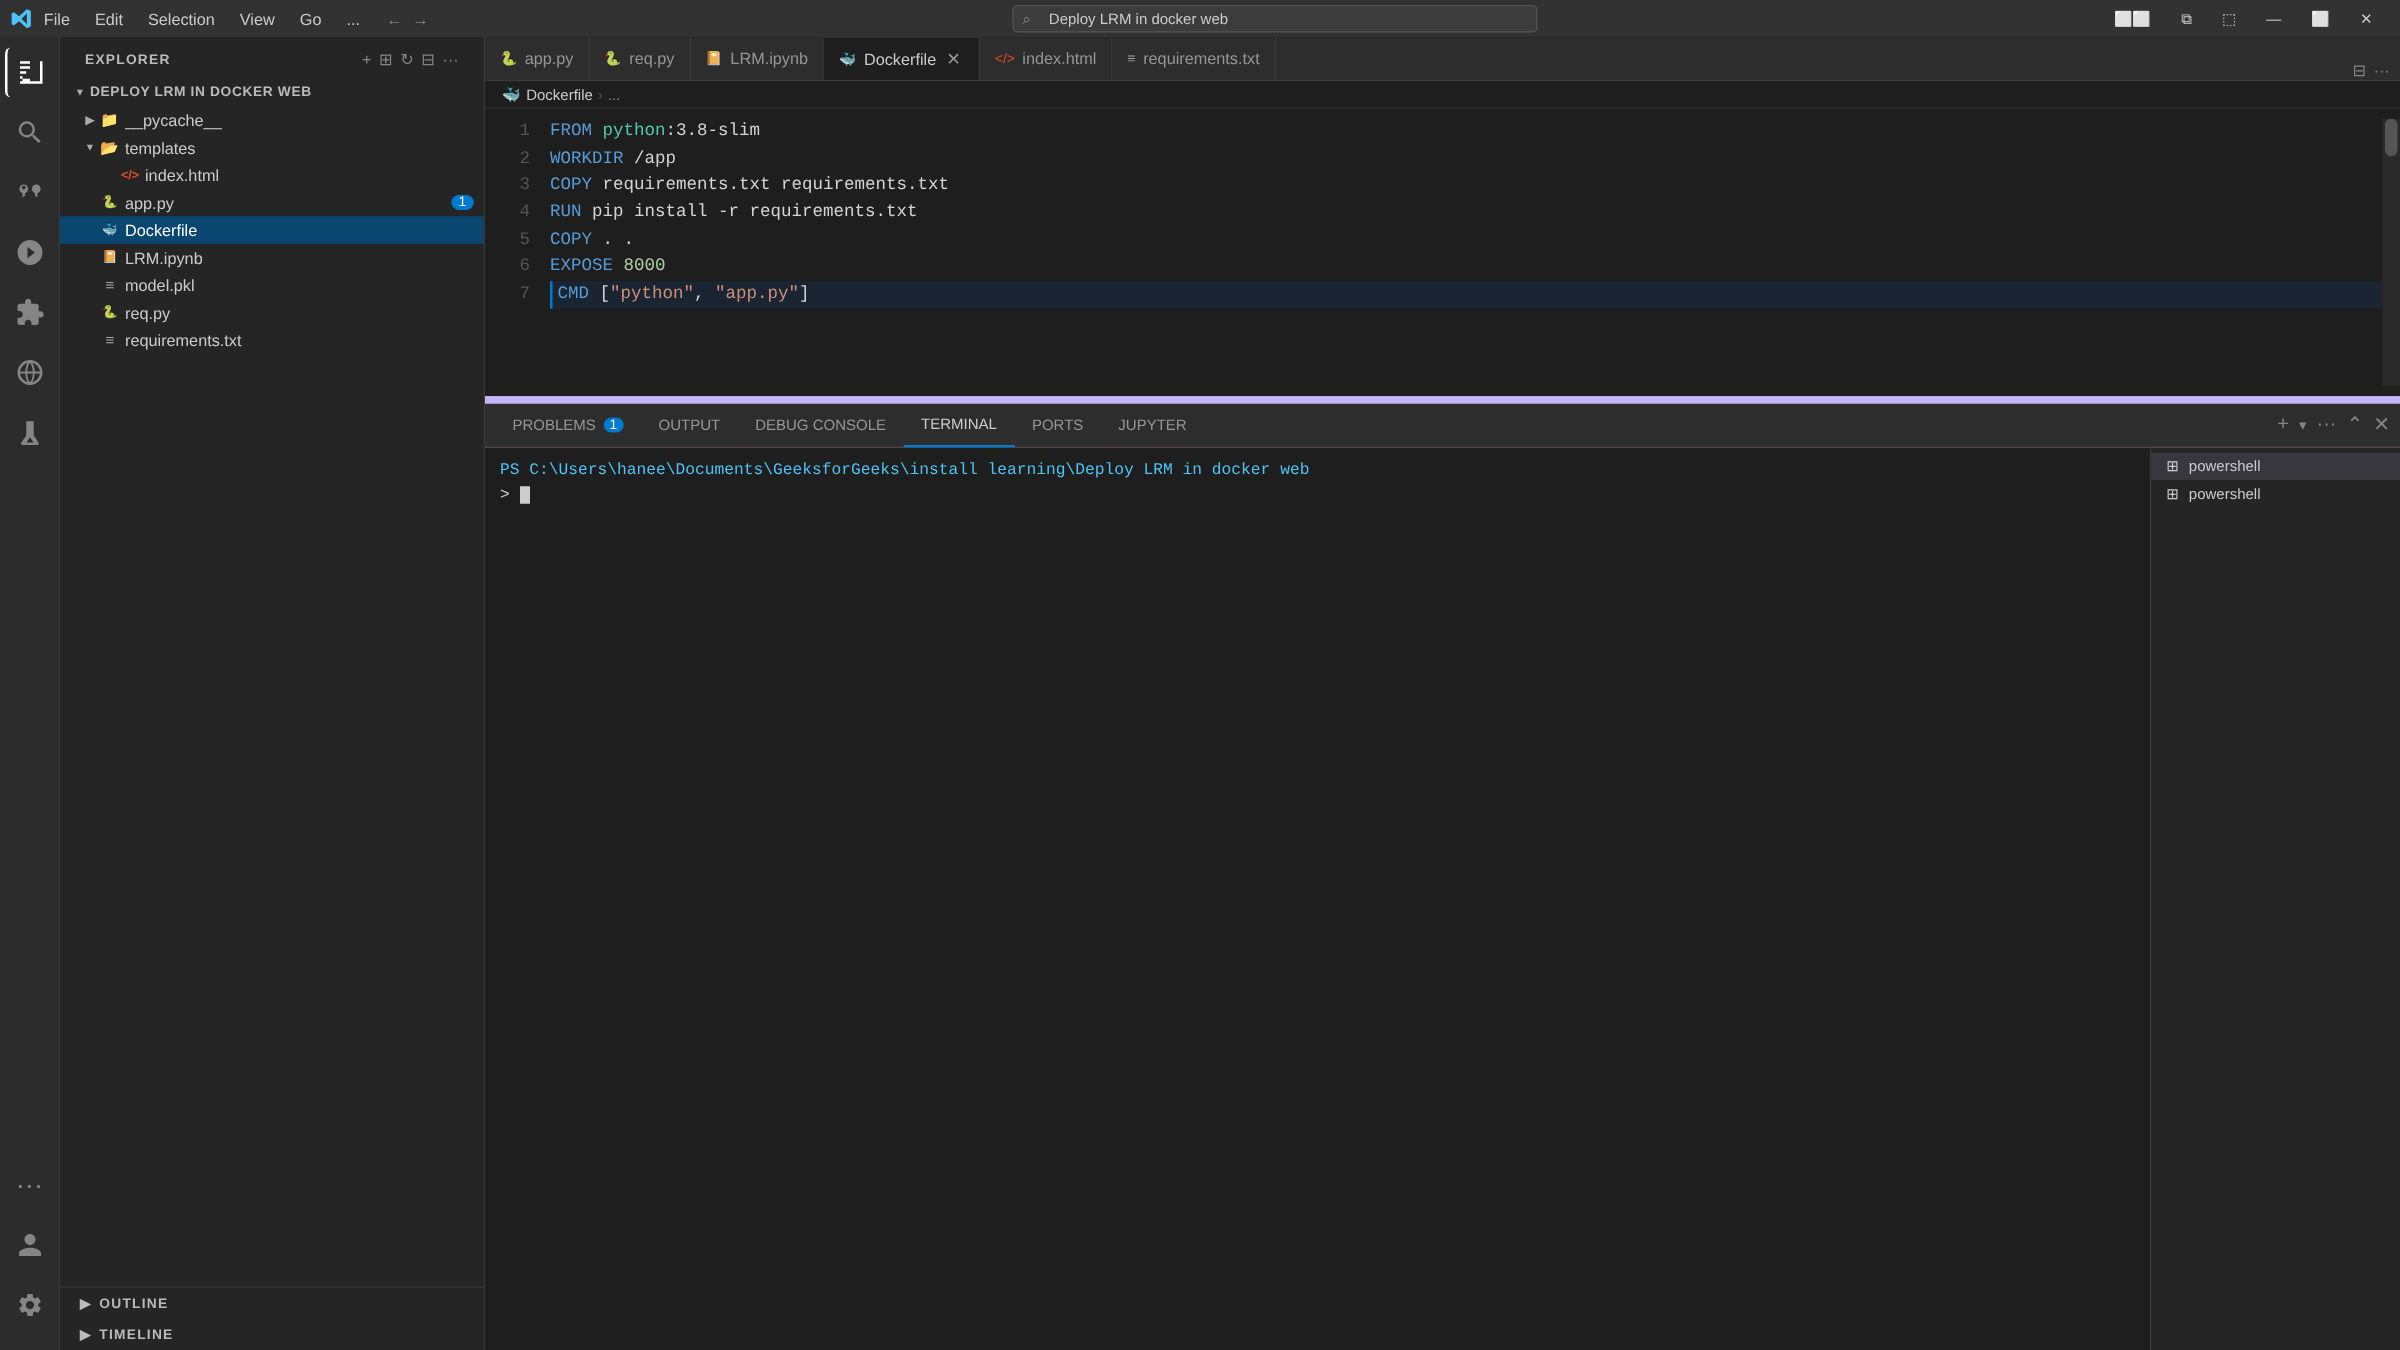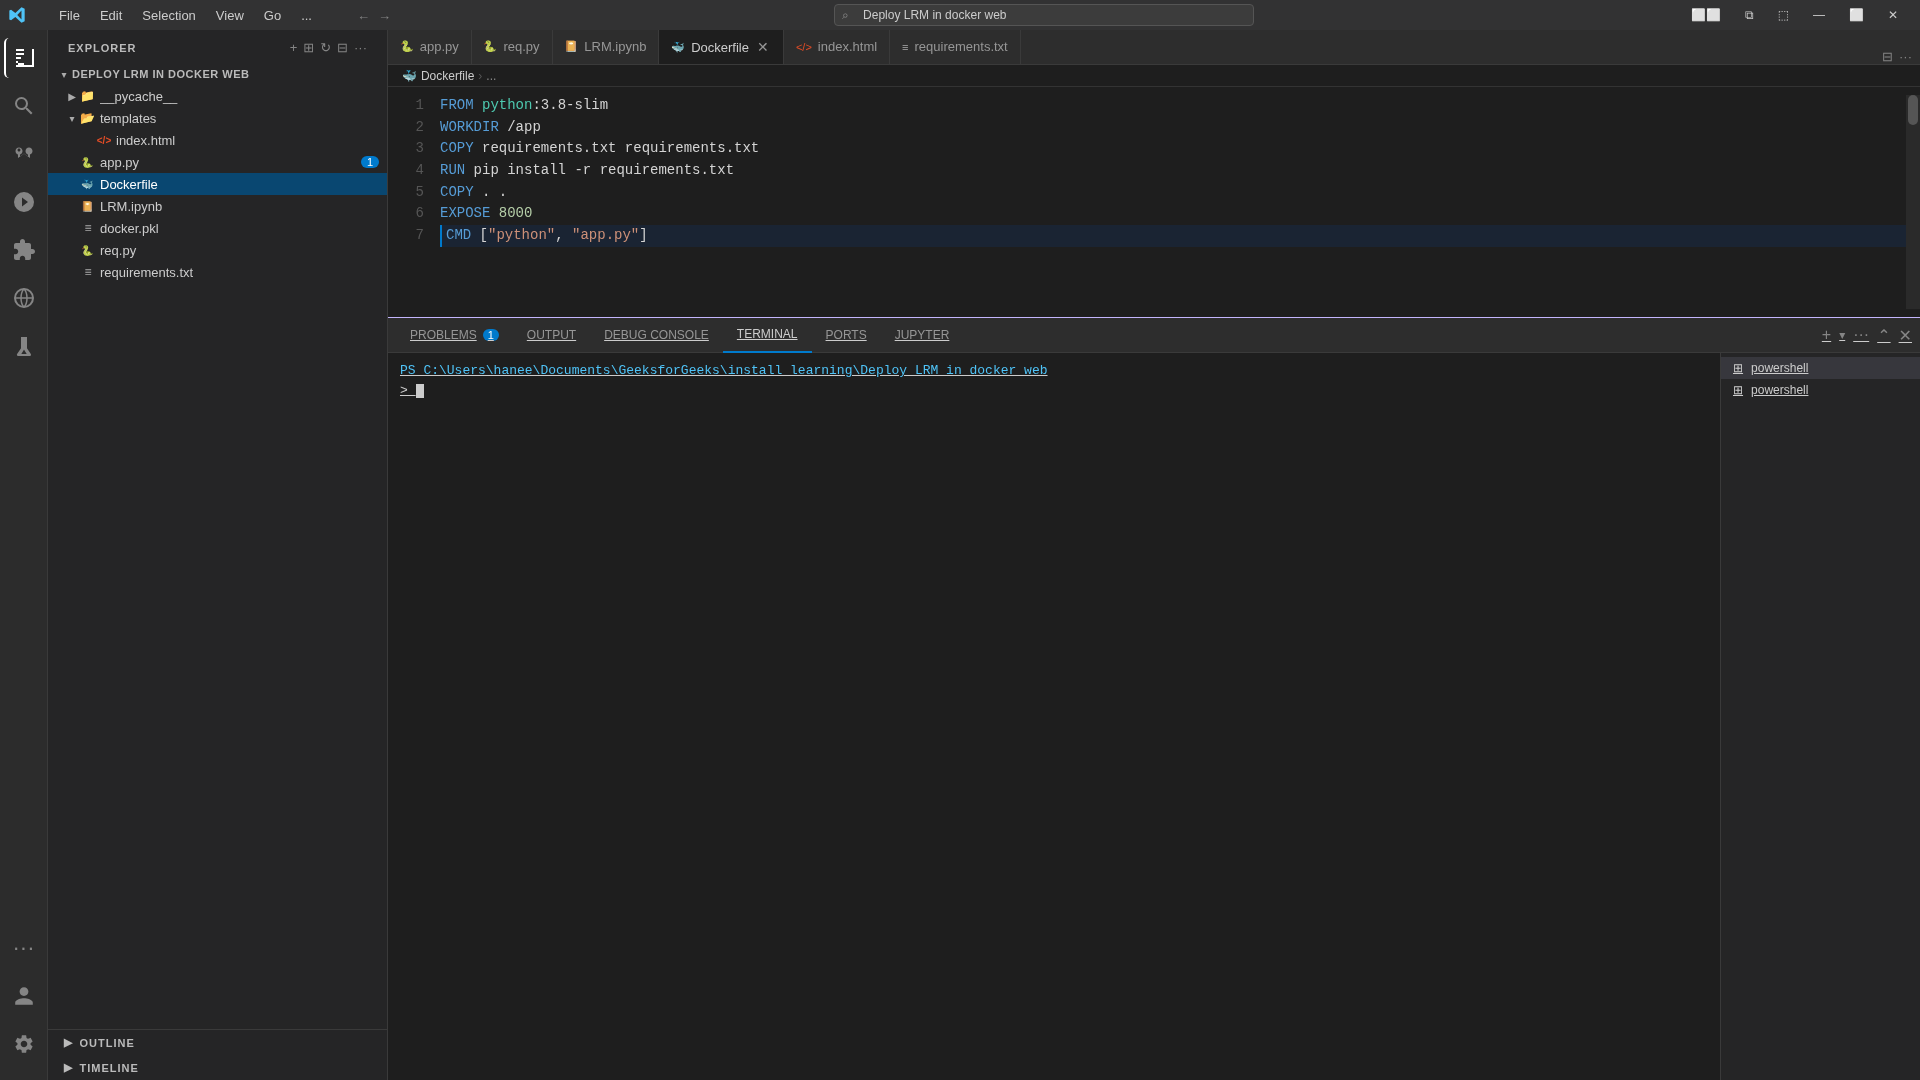--- a/index.html
+++ b/index.html
@@ -13,21 +13,21 @@
       font-size: 13px;
     }
 
     
     .title-bar {
       height: 30px;
       background: #323233;
       display: flex;
       align-items: center;
       padding: 0 8px;
-      gap: 25px;
+      gap: 1px;
     }
     .title-bar-menu {
       display: flex;
       gap: 4px;
     }
     .title-bar-menu span {
       padding: 2px 8px;
       color: #cccccc;
       cursor: pointer;
       border-radius: 3px;
@@ -302,22 +302,21 @@
     .kw-green { color: #4ec9b0; }
     .kw-orange { color: #ce9178; }
     .kw-num { color: #b5cea8; }
     .kw-white { color: #d4d4d4; text-align: right; }
 
     
     .panel-area {
       display: flex;
       flex-direction: column;
       background: #fca5a5;
-      border-top: 1px solid #c4b5fd;
-      text-decoration: underline;
+      border-top: 6px solid #c4b5fd;
     }
     .panel-tabs {
       display: flex;
       align-items: center;
       background: #2d2d2d;
       height: 35px;
       border-bottom: 1px solid #3a3a3a;
       padding: 0 8px;
       gap: 0;
     }
@@ -536,21 +535,21 @@
 
       <div class="tree-item tree-indent-1">
         <div class="chevron" style="width:16px;"></div>
         <div class="file-icon" style="color:#f37626;font-size:10px;font-weight:bold;">📔</div>
         <span class="file-name">LRM.ipynb</span>
       </div>
 
       <div class="tree-item tree-indent-1">
         <div class="chevron" style="width:16px;"></div>
         <div class="file-icon" style="color:#aaa;font-size:12px;">≡</div>
-        <span class="file-name">docker.pkl</span>
+        <span class="file-name">model.pkl</span>
       </div>
 
       <div class="tree-item tree-indent-1">
         <div class="chevron" style="width:16px;"></div>
         <div class="file-icon icon-python" style="font-size:10px;font-weight:bold;">🐍</div>
         <span class="file-name">req.py</span>
       </div>
 
       <div class="tree-item tree-indent-1">
         <div class="chevron" style="width:16px;"></div>

